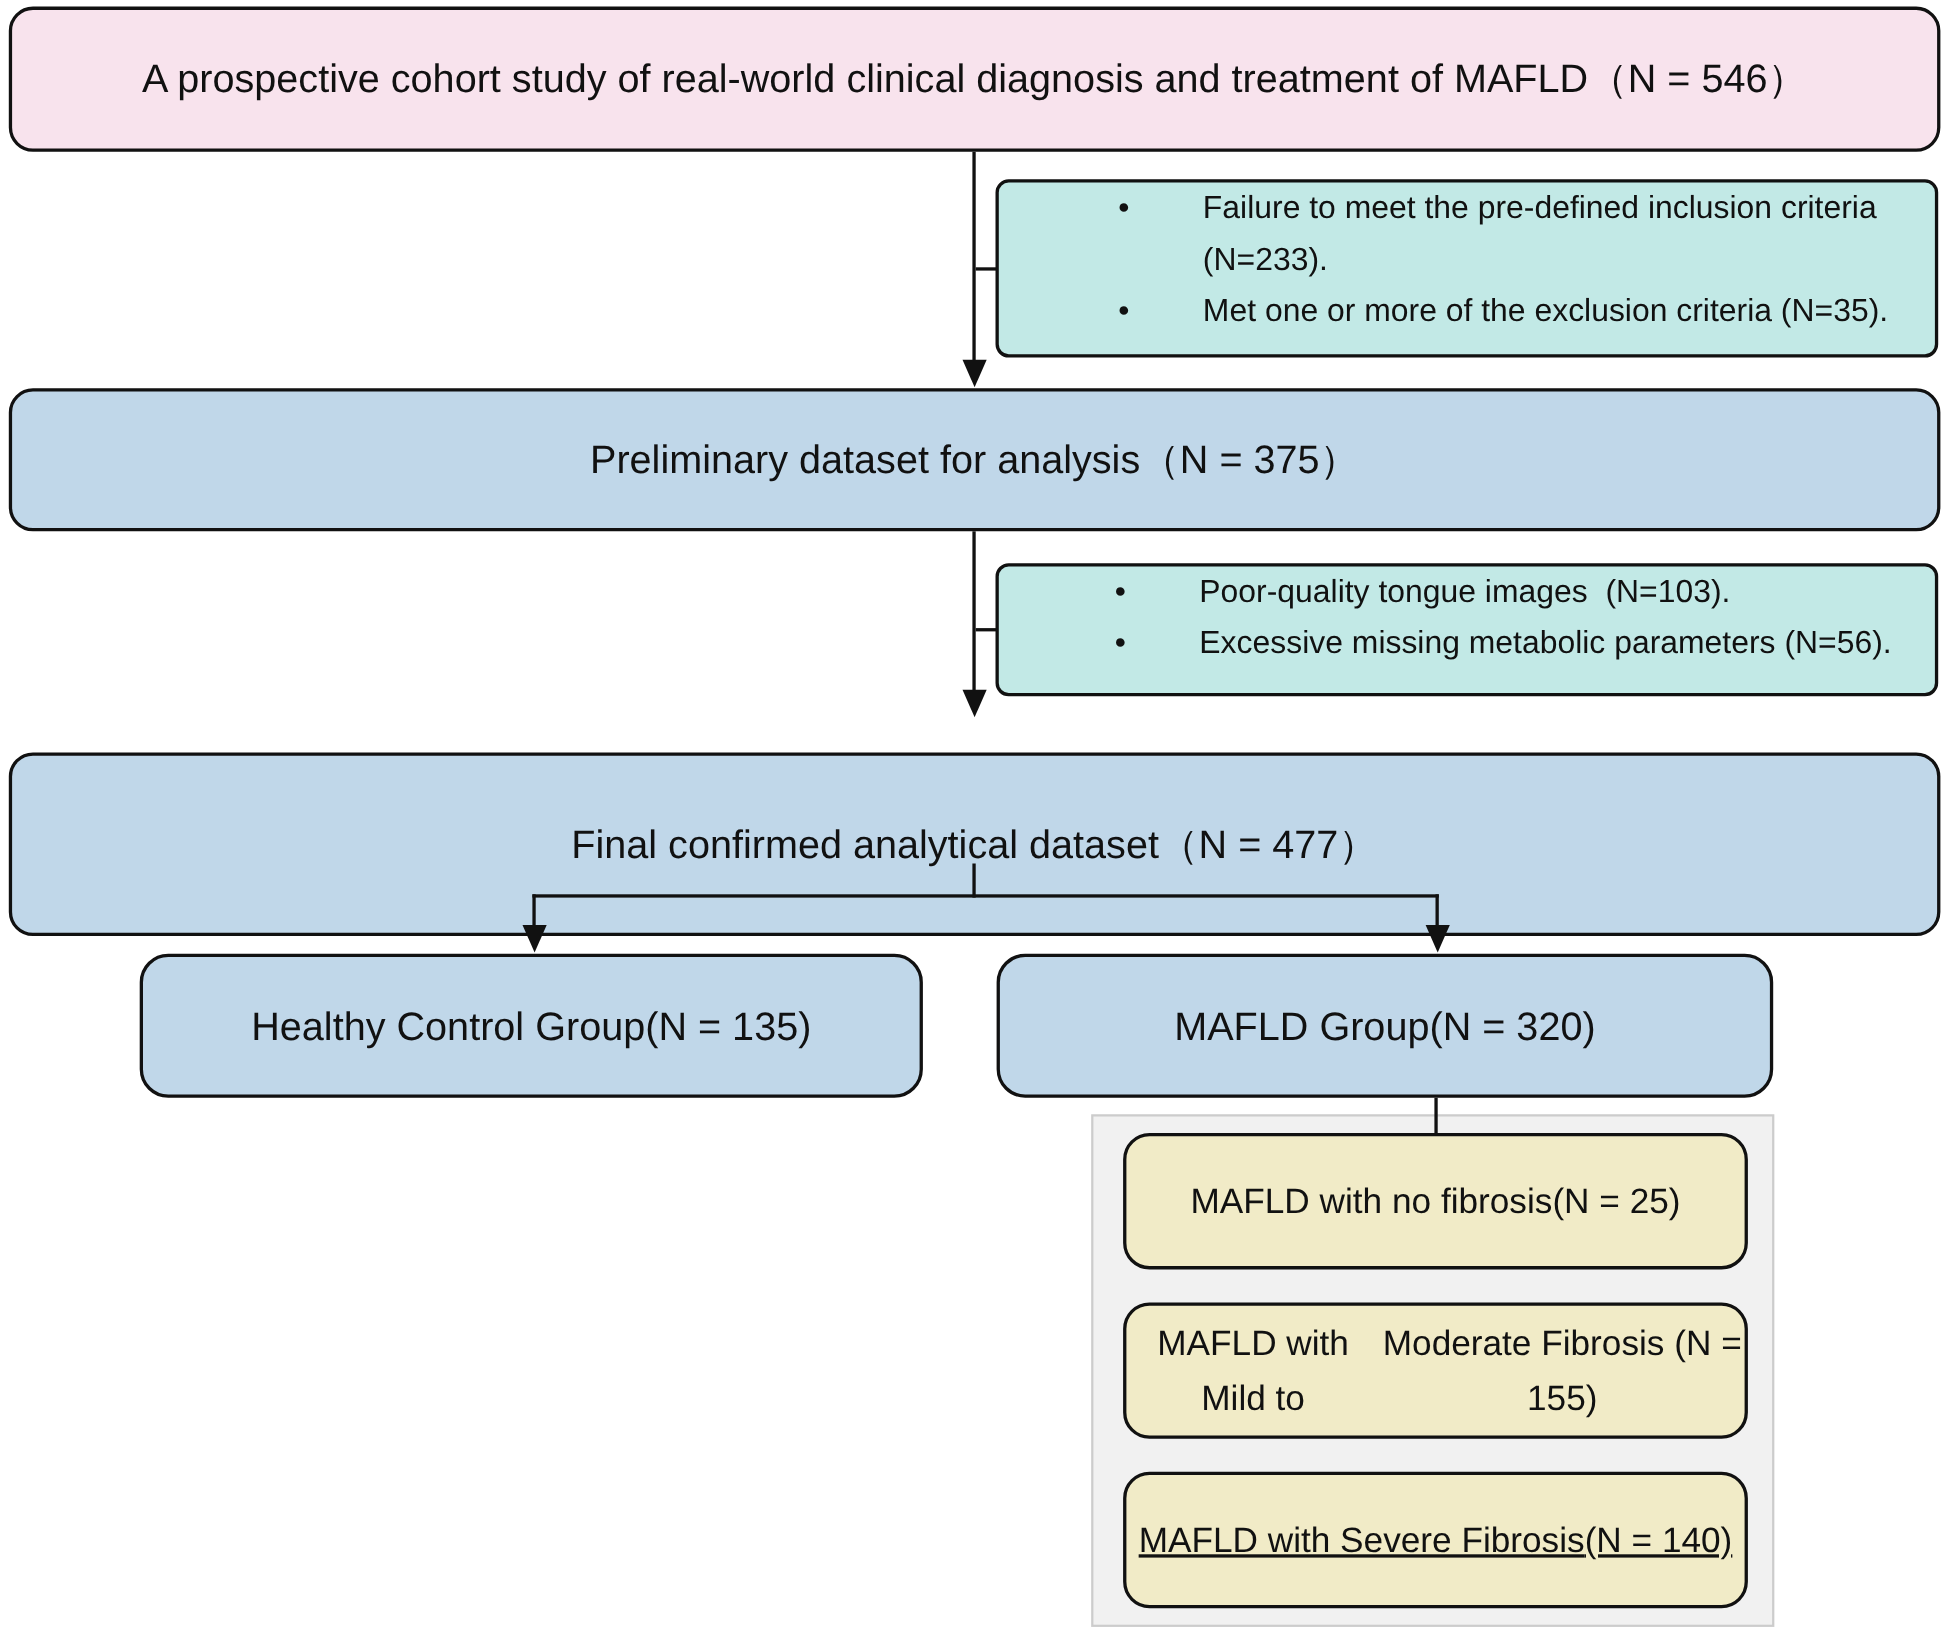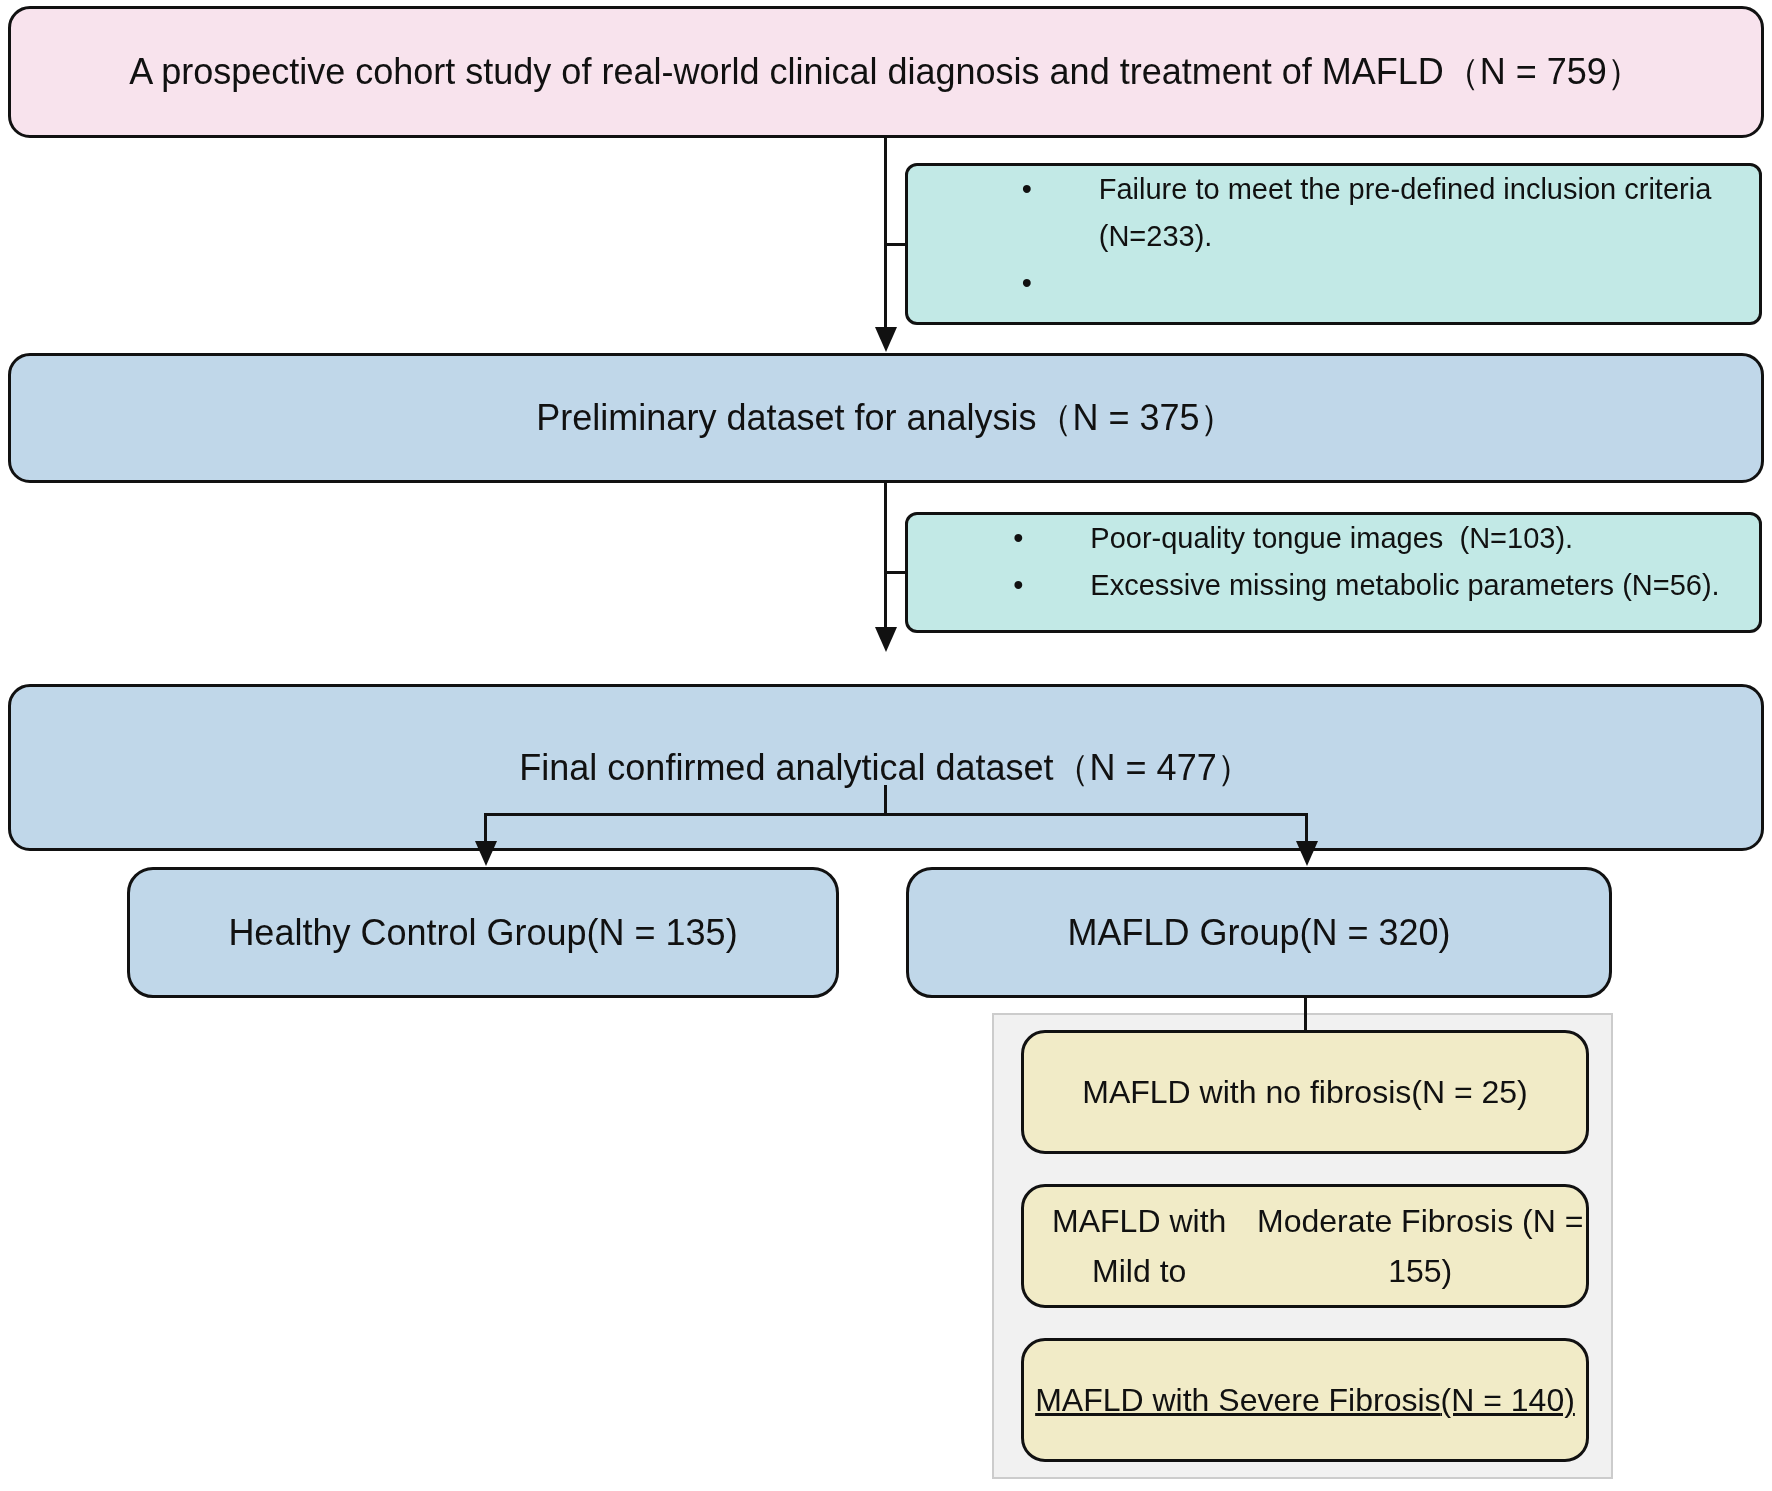--- a/index.html
+++ b/index.html
@@ -36,38 +36,41 @@
               border-left:11px solid transparent; border-right:11px solid transparent;
               border-top:25px solid var(--c-line);}
 </style>
 </head>
 <body>
 
 <div class="canvas">
 
   <div class="box wide pink" style="top:6px; height:132px;">
     <span class="tline">A prospective cohort study of real-world clinical diagnosis and treatment of MAFLD</span>
-    <span class="tline">（N = 759）</span>
+    <span class="tline">（N = 546）</span>
   </div>
 
   <div class="cline" style="left:884px; top:138px; width:3px; height:192px;"></div>
   <div class="arrow-down" style="left:875px; top:327px;"></div>
   <div class="cline" style="left:887px; top:243px; width:20px; height:3px;"></div>
 
   <div class="box tealbox" style="top:163px; height:162px;">
     <ul class="bullets">
       <li>
         <span class="bullet-dot">•</span>
         <span class="bullet-text">
           <span class="bullet-line">Failure to meet the pre-defined inclusion criteria</span>
           <span class="bullet-line" style="display:block;">(N=233).</span>
         </span>
       </li>
       <li>
         <span class="bullet-dot">•</span>
+        <span class="bullet-text">
+          <span class="bullet-line">Met one or more of the exclusion criteria (N=35).</span>
+        </span>
       </li>
     </ul>
   </div>
 
   <div class="box wide" style="top:353px; height:130px;">
     <span class="tline">Preliminary dataset for analysis（N = 375）</span>
   </div>
 
   <div class="cline" style="left:884px; top:483px; width:3px; height:147px;"></div>
   <div class="arrow-down" style="left:875px; top:627px;"></div>

